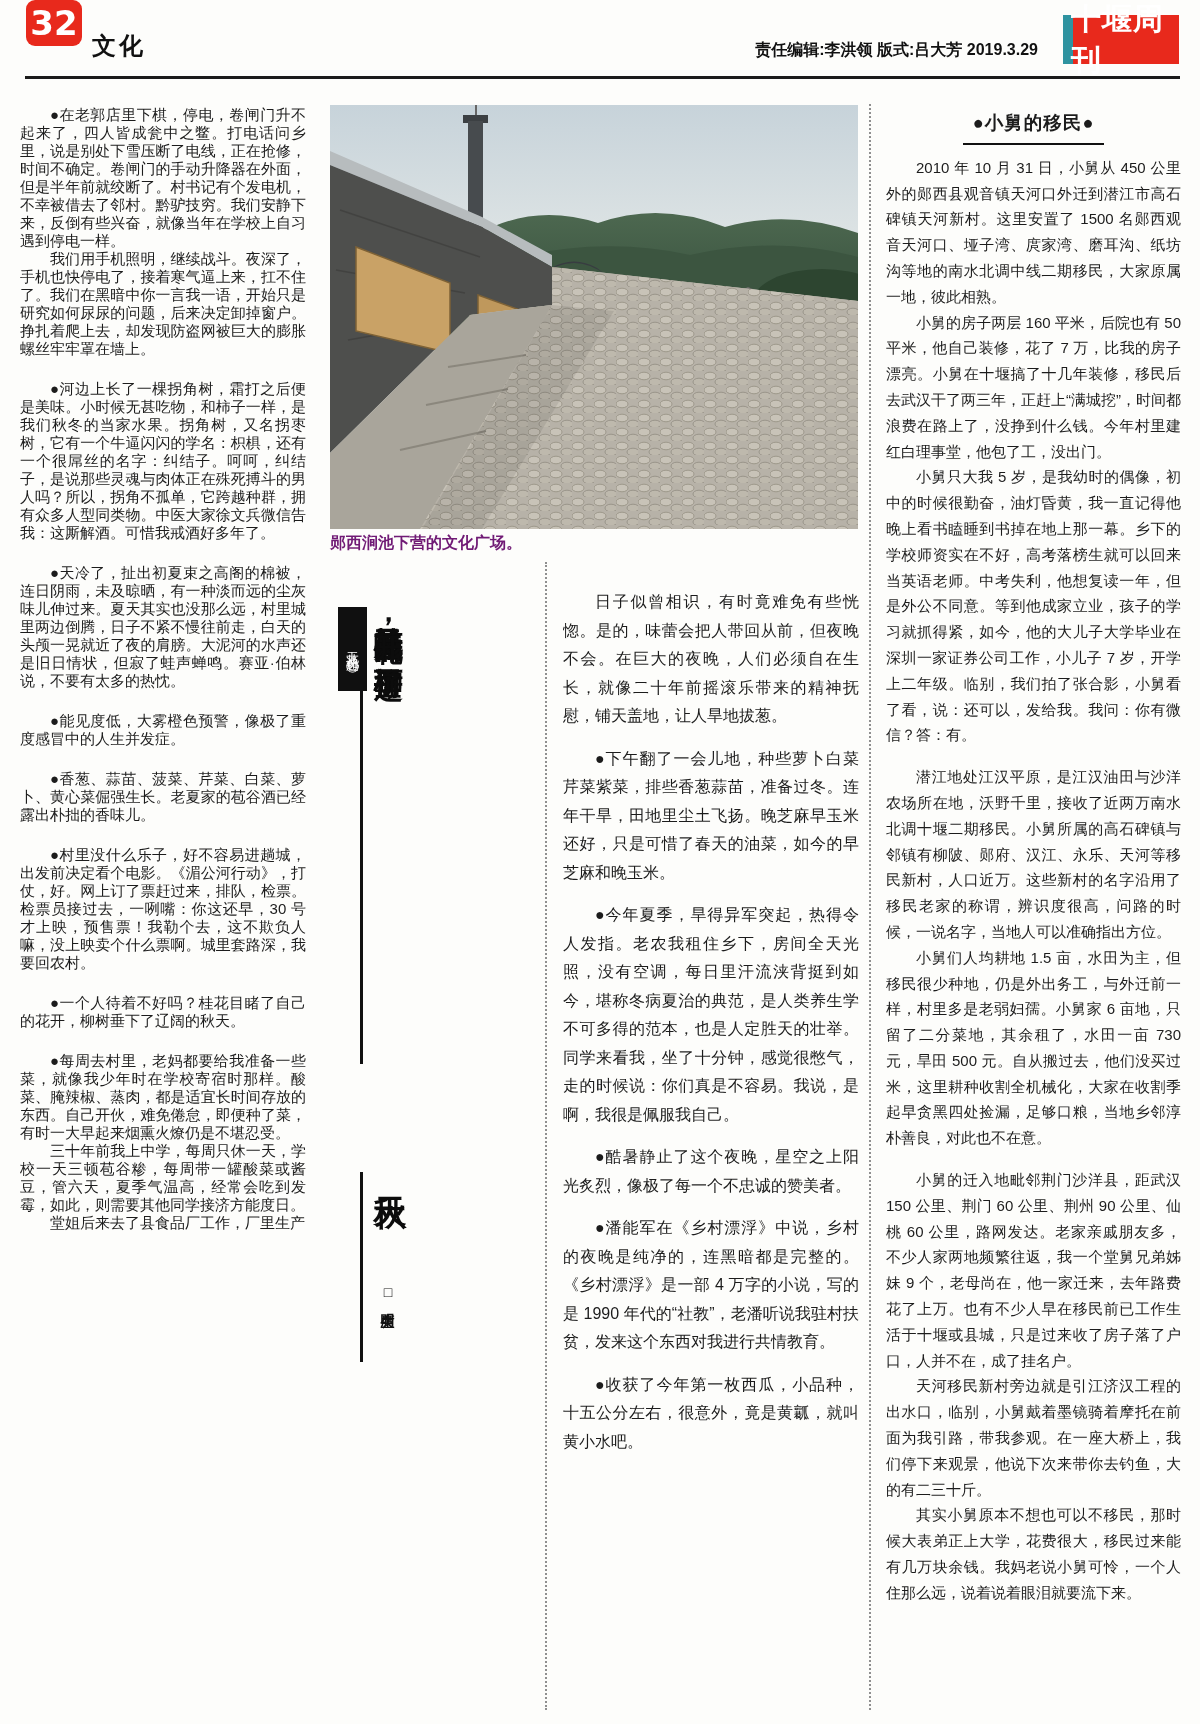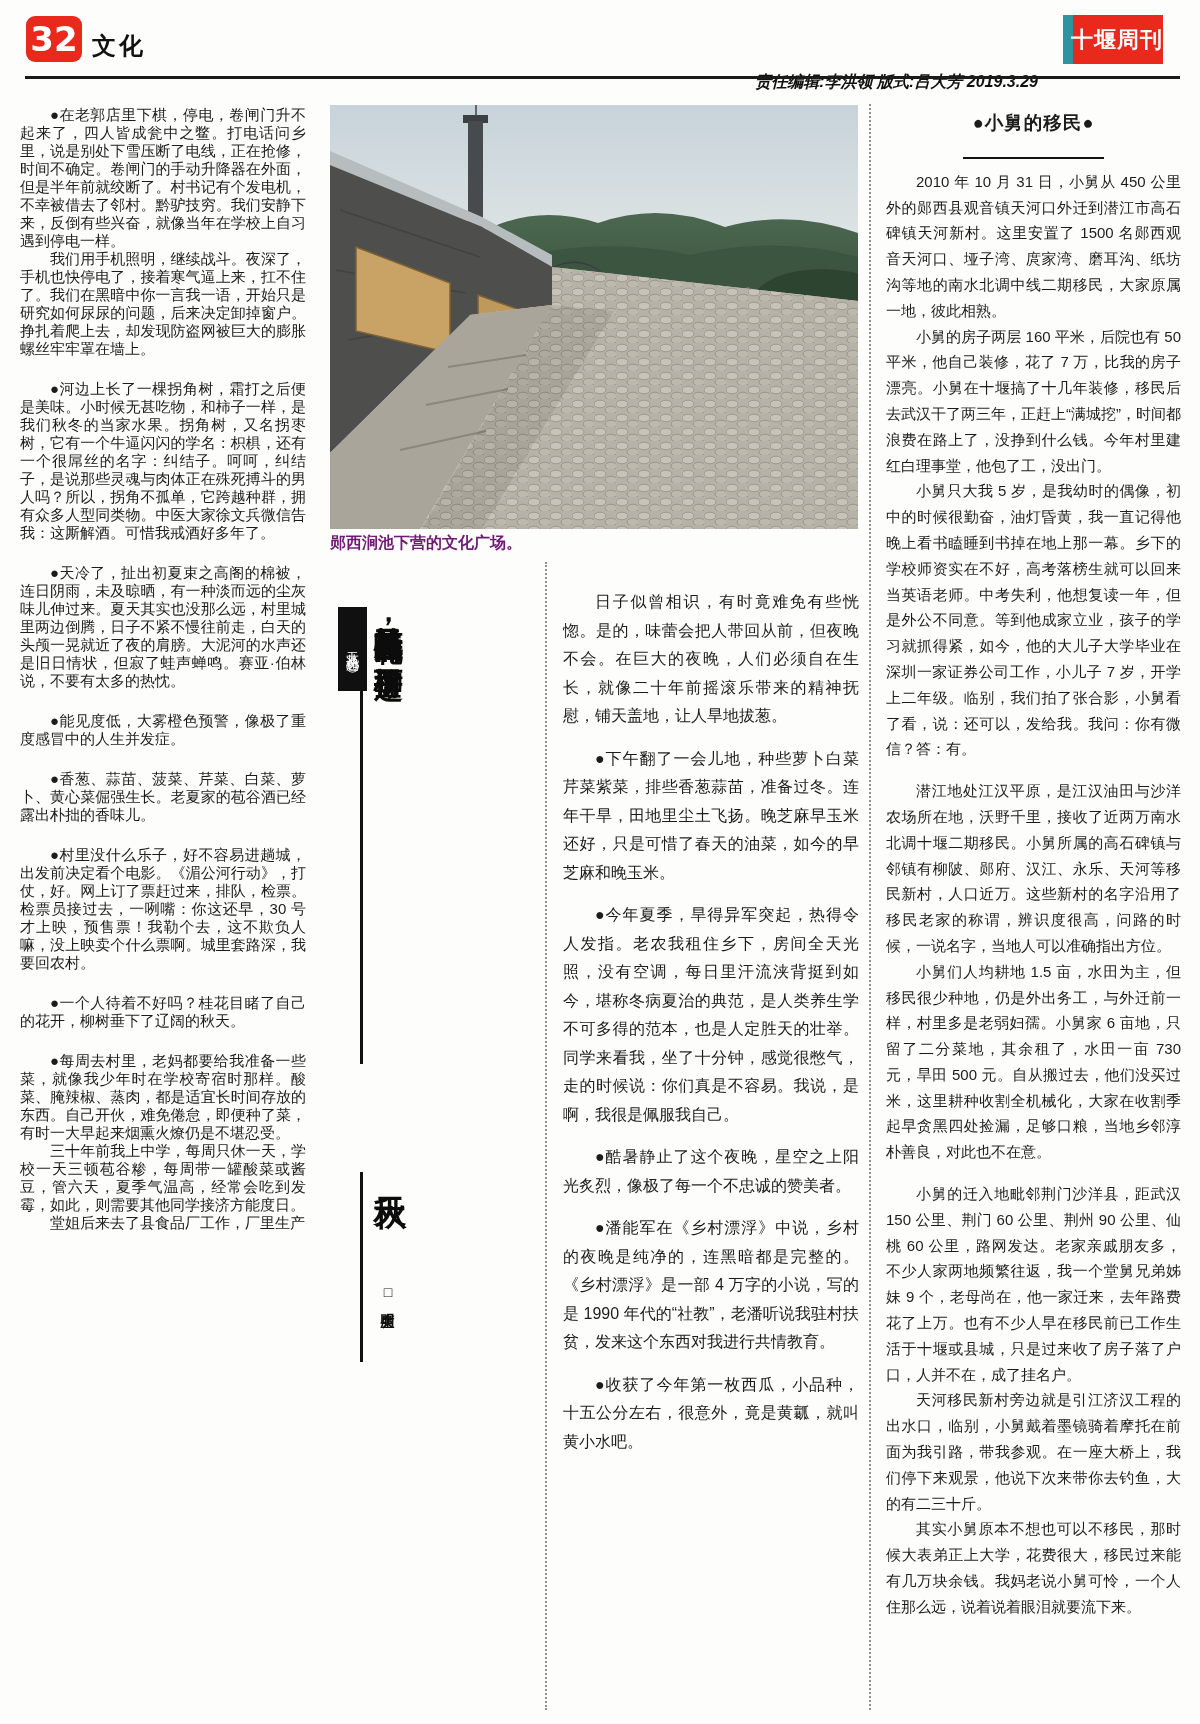--- a/index.html
+++ b/index.html
@@ -2,37 +2,37 @@
 <html><head>
 <meta charset="utf-8">
 <style>
   html,body{margin:0;padding:0;}
   body{
     width:1200px;height:1724px;position:relative;background:#fdfdfb;
     font-family:"Liberation Sans", sans-serif;color:#1c1c1c;overflow:hidden;
   }
   
   .pagenum{
-    position:absolute;left:26px;top:16px;width:56px;height:46px;
+    position:absolute;left:26px;top:0;width:56px;height:46px;
     background:#e8291c;border-radius:9px;color:#fff;
     font-size:34px;font-weight:bold;text-align:center;line-height:46px;
     font-family:"DejaVu Sans", sans-serif;
   }
   .section{
     position:absolute;left:92px;top:30px;font-size:24px;font-weight:bold;
     letter-spacing:3px;color:#111;
   }
   .editorline{
     position:absolute;right:162px;top:40px;font-size:16px;font-weight:bold;
-    font-style:italic;color:#111;white-space:nowrap;margin-top:32px;
+    color:#111;white-space:nowrap;
   }
   .masthead{
-    position:absolute;left:1063px;top:15px;width:100px;height:49px;
+    position:absolute;left:1063px;top:15px;width:116px;height:49px;
     background:#e8291c;color:#fff;display:flex;align-items:center;justify-content:center;
-    font-family:"DejaVu Serif", serif;font-weight:bold;font-size:22px;letter-spacing:1px;
+    font-family:"DejaVu Serif", serif;font-weight:bold;font-size:30px;letter-spacing:1px;
   }
   .masthead .strip{
     position:absolute;left:0;top:0;width:10px;height:100%;background:#2f93a0;
   }
   .masthead .mtext{position:relative;padding-left:8px;}
   .header-rule{
     position:absolute;left:25px;right:20px;top:76px;height:3px;background:#1b1b1b;
   }
   
   .col{text-align:justify;overflow:hidden;position:absolute;}
@@ -49,21 +49,21 @@
   .col-mid p.gap{margin-top:14px;}
   .col-mid p.noindent{text-indent:0;}
   .col-right{
     left:886px;top:110px;width:295px;height:1604px;
     font-size:15px;line-height:25.8px;
   }
   .col-right p.gap{margin-top:16px;}
   .rc-head{text-align:center;margin:0 0 10px 0;}
   .rc-head span{
     display:inline-block;font-weight:bold;font-size:18.5px;letter-spacing:1px;
-    border-bottom:2.5px solid #111;padding:0 10px 21px;
+    border-bottom:2.5px solid #111;padding:0 10px 7px;
   }
   
   .photo{
     position:absolute;left:330px;top:105px;width:528px;height:424px;overflow:hidden;
     background:#dfe3e2;
   }
   .caption{
     position:absolute;left:330px;top:533px;width:516px;
     font-weight:bold;font-size:16px;color:#701a75;
   }

